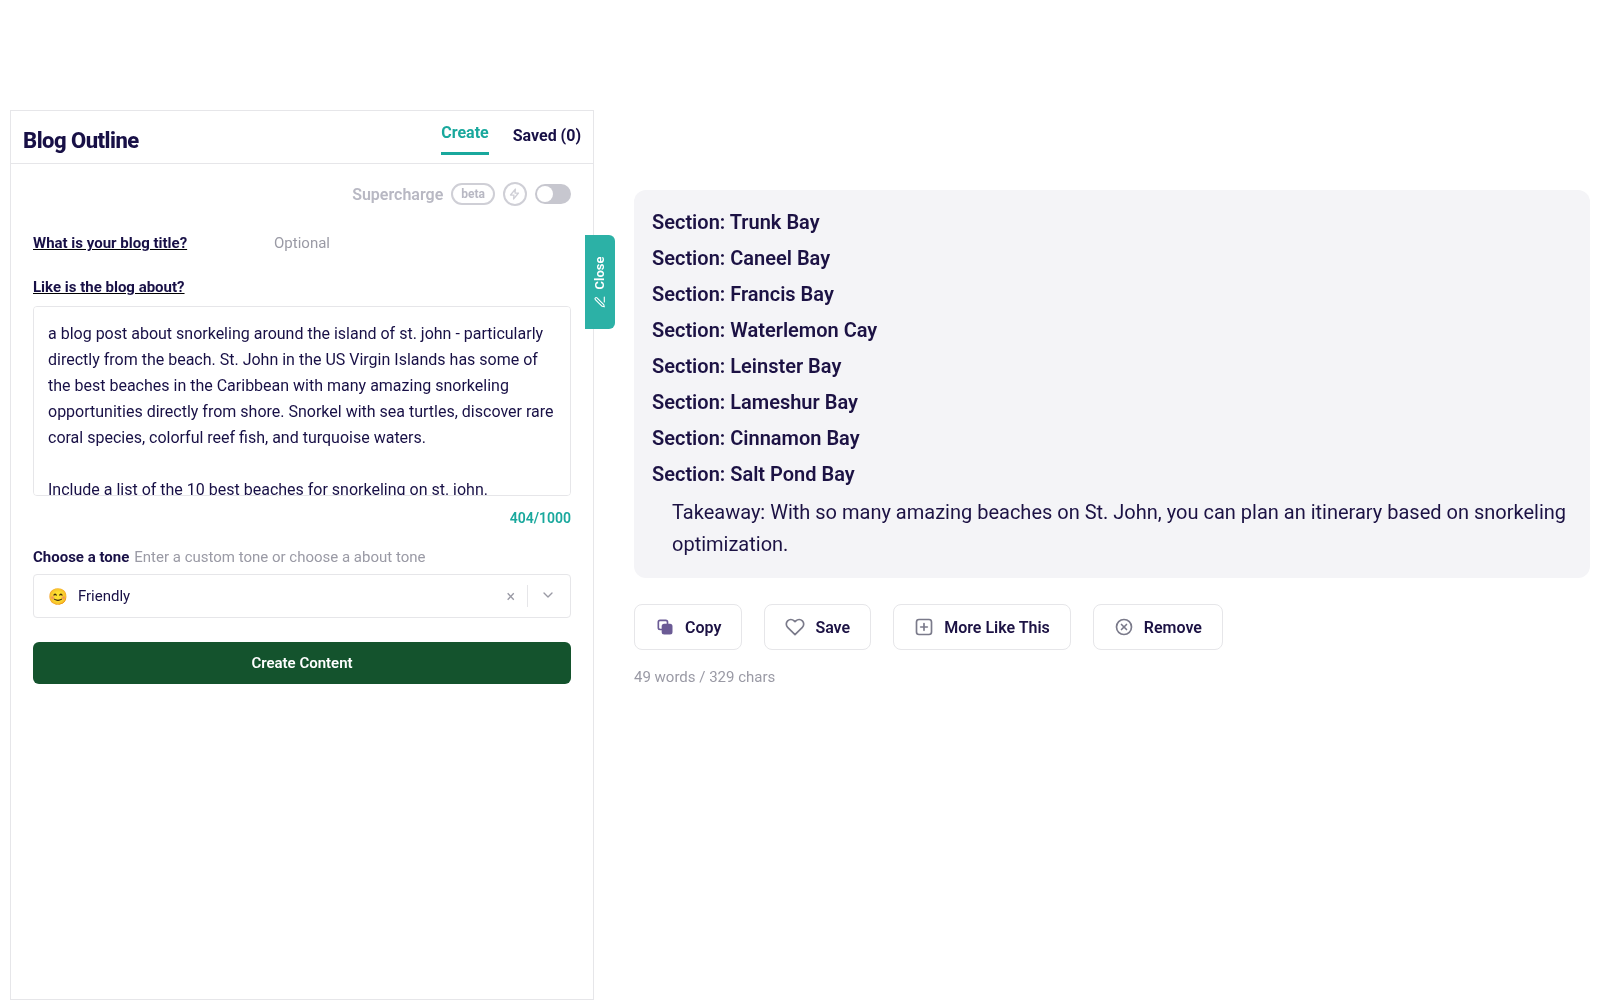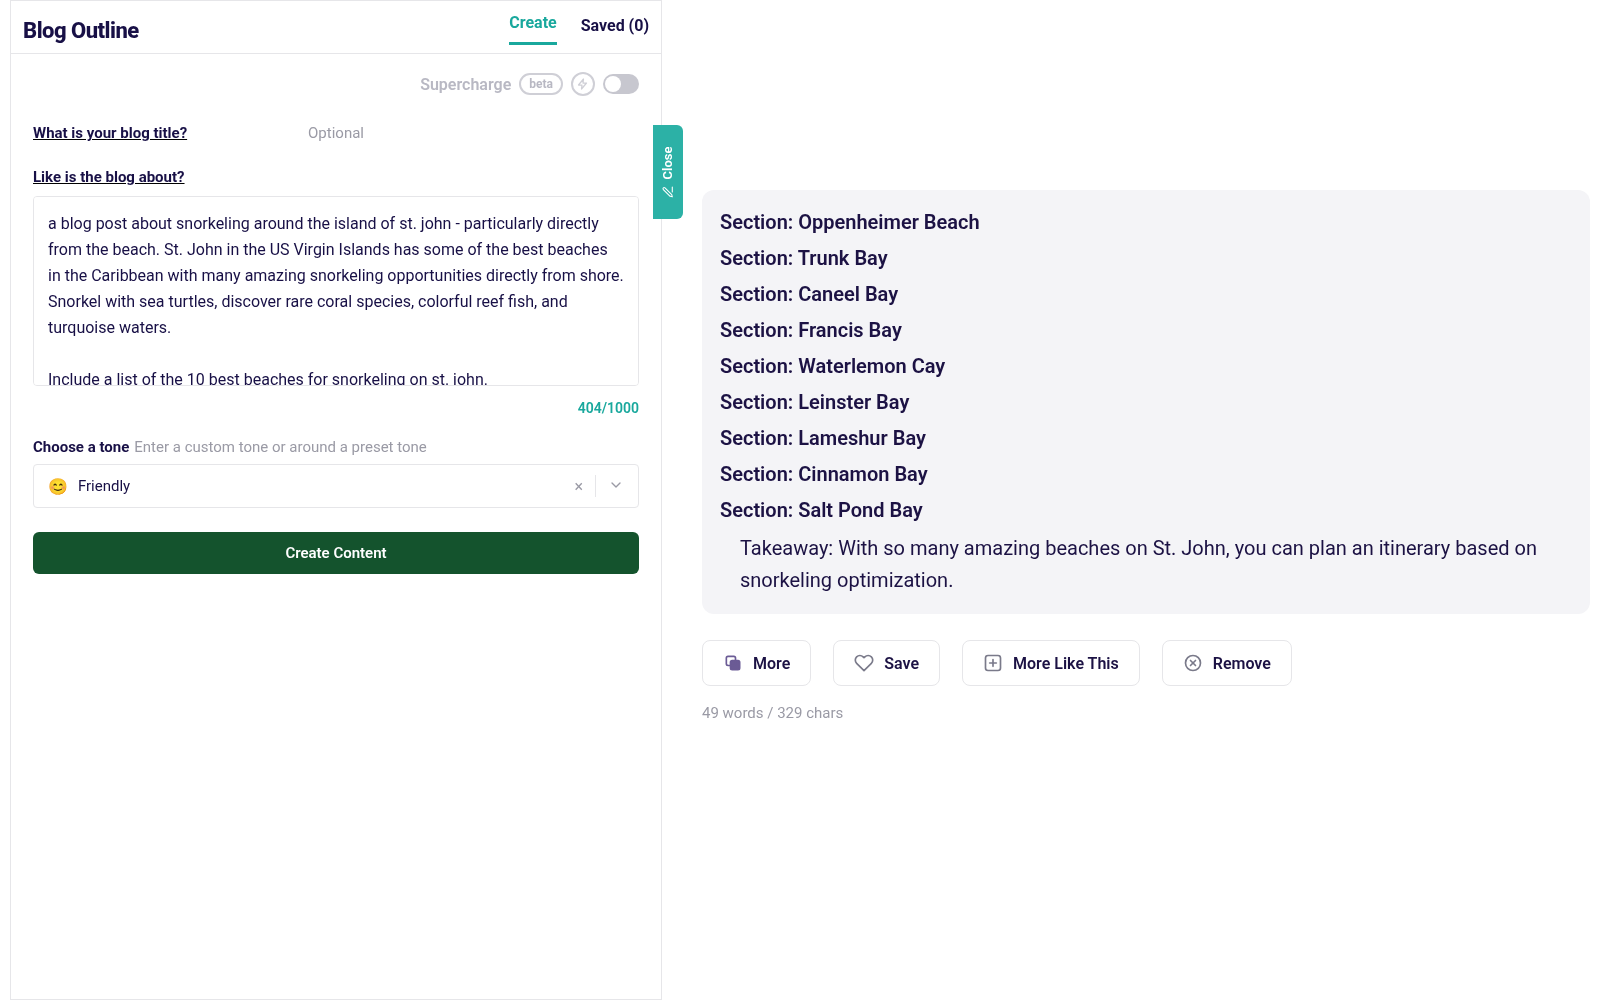--- a/index.html
+++ b/index.html
@@ -1,17 +1,17 @@
 <!DOCTYPE html>
 <html><head>
   <meta charset="utf-8">
   <style>
     * { box-sizing: border-box; margin: 0; padding: 0; font-family: -apple-system, BlinkMacSystemFont, "Segoe UI", Roboto, Helvetica, Arial, sans-serif; }
     body { background: #ffffff; width: 1600px; height: 1000px; display: flex; }
-    .left-panel { width: 652px; border: 1px solid #e6e6e9; margin-left: 10px; position: relative; }
+    .left-panel { width: 584px; border: 1px solid #e6e6e9; margin-left: 10px; margin-top: 110px; position: relative; }
     .right-panel { flex: 1; padding-left: 40px; padding-top: 190px; padding-right: 10px; }
 
     
     .header-row { display: flex; align-items: center; justify-content: space-between; padding: 12px 12px 6px 12px; border-bottom: 1px solid #e6e6e9; }
     .page-title { font-size: 22px; font-weight: 800; color: #181046; letter-spacing: -0.5px; }
     .tabs { display: flex; gap: 24px; align-items: flex-end; padding-bottom: 2px; justify-content: flex-end; }
     .tab { font-size: 16px; font-weight: 700; padding-bottom: 10px; cursor: pointer; }
     .tab-active { color: #19a89d; border-bottom: 3px solid #19a89d; }
     .tab-inactive { color: #181046; }
 
@@ -108,21 +108,21 @@
     </div>
     <textarea class="textarea" style="">a blog post about snorkeling around the island of st. john - particularly directly from the beach. St. John in the US Virgin Islands has some of the best beaches in the Caribbean with many amazing snorkeling opportunities directly from shore. Snorkel with sea turtles, discover rare coral species, colorful reef fish, and turquoise waters.
 
 Include a list of the 10 best beaches for snorkeling on st. john.</textarea>
     <div class="char-count">404/1000</div>
   </div>
 
   <div class="tone-block">
     <div class="tone-label-row">
       <span class="tone-label">Choose a tone</span>
-      <span class="tone-hint">Enter a custom tone or around a preset tone</span>
+      <span class="tone-hint">Enter a custom tone or choose a about tone</span>
     </div>
     <div class="tone-select">
       <div class="tone-left">
         <span class="emoji">😊</span>
         <span class="tone-text">Friendly</span>
       </div>
       <div class="select-controls">
         <span>×</span>
         <span class="sep"></span>
         <span class="chev">
@@ -135,42 +135,41 @@
   </div>
 
   <div class="cta-wrap">
     <button class="cta-button">Create Content</button>
   </div>
 </div>
 
 <div class="right-panel">
   <div class="output-card">
     <div class="outline-lines">
-      <div class="out-line">Section: Oppenheimer Beach</div>
       <div class="out-line">Section: Trunk Bay</div>
       <div class="out-line">Section: Caneel Bay</div>
       <div class="out-line">Section: Francis Bay</div>
       <div class="out-line">Section: Waterlemon Cay</div>
       <div class="out-line">Section: Leinster Bay</div>
       <div class="out-line">Section: Lameshur Bay</div>
       <div class="out-line">Section: Cinnamon Bay</div>
       <div class="out-line">Section: Salt Pond Bay</div>
       <div class="takeaway">Takeaway: With so many amazing beaches on St. John, you can plan an itinerary based on snorkeling optimization.</div>
     </div>
   </div>
 
   <div class="actions-row">
     <button class="action-btn">
       <span class="icon">
         <svg viewBox="0 0 24 24" width="20" height="20" fill="none" stroke="#6b5b95" stroke-width="2" stroke-linecap="round" stroke-linejoin="round">
             <rect x="9" y="9" width="11" height="11" rx="2" fill="#6b5b95"></rect>
             <rect x="4" y="4" width="11" height="11" rx="2"></rect>
           </svg>
       </span>
-      <span>More</span>
+      <span>Copy</span>
     </button>
     <button class="action-btn">
       <span class="icon">
         <svg viewBox="0 0 24 24" width="20" height="20" fill="none" stroke="#7a7a8a" stroke-width="2" stroke-linecap="round" stroke-linejoin="round">
             <path d="M20.84 4.61a5.5 5.5 0 0 0-7.78 0L12 5.67l-1.06-1.06a5.5 5.5 0 0 0-7.78 7.78L12 21.23l8.84-8.84a5.5 5.5 0 0 0 0-7.78z"></path>
           </svg>
       </span>
       <span>Save</span>
     </button>
     <button class="action-btn">

